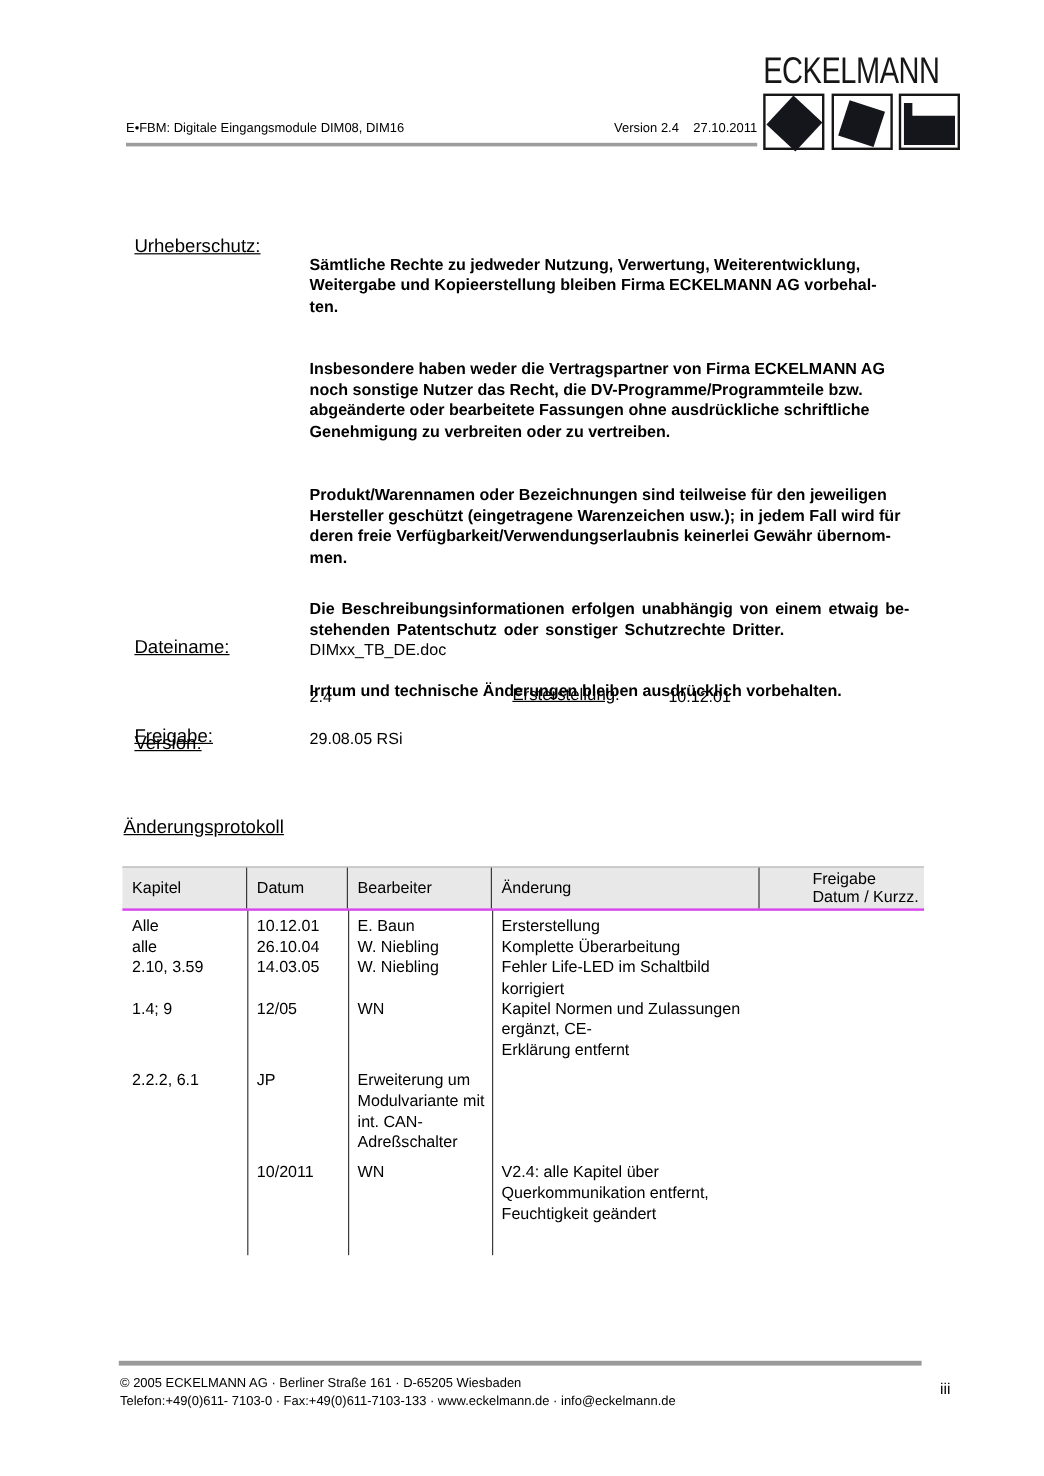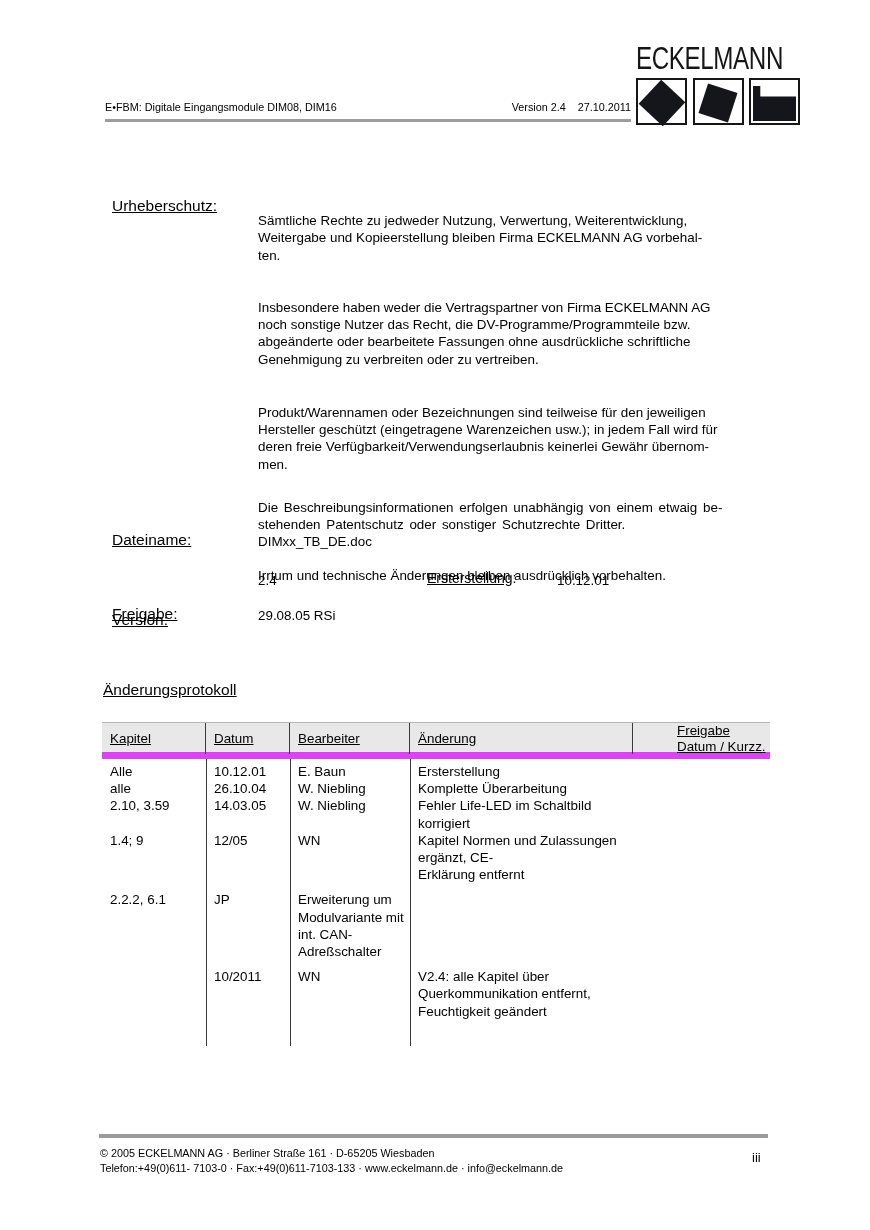--- a/index.html
+++ b/index.html
@@ -48,52 +48,52 @@
     clip-path:polygon(0% 10%, 17% 10%, 17% 37%, 100% 37%, 100% 100%, 0% 100%);
   }
 
   
   .label { position:absolute; font-size:15.5px; line-height:19px; text-decoration:underline; }
   .value { position:absolute; font-size:13.4px; line-height:17px; }
 
   
   .copy-paragraphs {
     position:absolute; left:258px; top:195px; width:510px;
-    font-size:13.4px; line-height:17.2px; white-space:pre-line;
+    font-size:13.4px; line-height:17.2px; white-space:pre-line;font-weight:bold;
   }
   .copy-paragraphs p { margin:0 0 18px 0; white-space:pre-line; }
   .copy-paragraphs p:nth-child(2) { margin-bottom:19px; }
   .copy-paragraphs p:nth-child(3) { margin-bottom:9px; }
   .copy-paragraphs p:nth-child(4) { margin-bottom:16px; word-spacing:2px; }
   .copy-paragraphs p:nth-child(5) { margin-bottom:0; }
 
   
   .chg-table { position:absolute; left:102px; top:722px; width:668px; font-size:13.4px; }
   .chg-head {
     display:grid; grid-template-columns:104px 84px 120px 223px 1fr;
     height:37px; background:#e8e8e8;
-    border-top:1px solid #b5b5b5; border-bottom:7px solid #d946ef;text-decoration:underline;
+    border-top:1px solid #b5b5b5; border-bottom:2px solid #d946ef;
   }
   .chg-head .hcell {
     display:flex; align-items:center; padding-left:8px;
     border-right:1px solid #3a3a3a; line-height:15.5px; white-space:pre-line;
   }
   .chg-head .hcell:last-child { border-right:none;margin-left:36px; }
   .chg-body { position:relative; height:287px; }
   .vline { position:absolute; top:0; bottom:0; width:1px; background:#3a3a3a; }
   .vline-1 { left:104px; } .vline-2 { left:188px; } .vline-3 { left:308px; }
   .chg-rows { position:relative; padding-top:4px; }
   .t-row { display:grid; grid-template-columns:104px 84px 120px 223px 1fr; }
   .t-row > span { padding-left:8px; line-height:17.2px; white-space:pre-line; }
   .chg-rows .t-row:nth-child(n+5) { margin-top:8px; }
 
   
   .footer-rule { position:absolute; left:99px; top:1134px; width:669px; height:4px; background:#9a9a9a; }
   .footer-text { position:absolute; left:100px; top:1146px; font-size:10.8px; line-height:15px; }
-  .page-number { position:absolute; left:752px; top:1150px; width:40px; font-size:13px; }
+  .page-number { position:absolute; left:752px; top:1150px; width:40px; text-align:right; font-size:13px; }
 </style>
 </head>
 <body>
 
 <div class="page">
 
   <div class="doc-header-line">
     <span>E•FBM: Digitale Eingangsmodule DIM08, DIM16</span>
     <span class="hdr-right">
       <span>Version 2.4</span>

